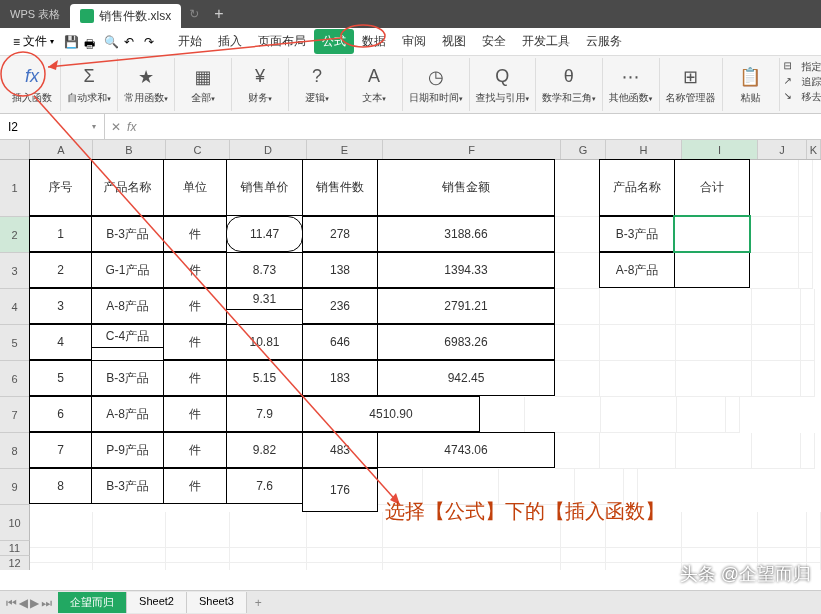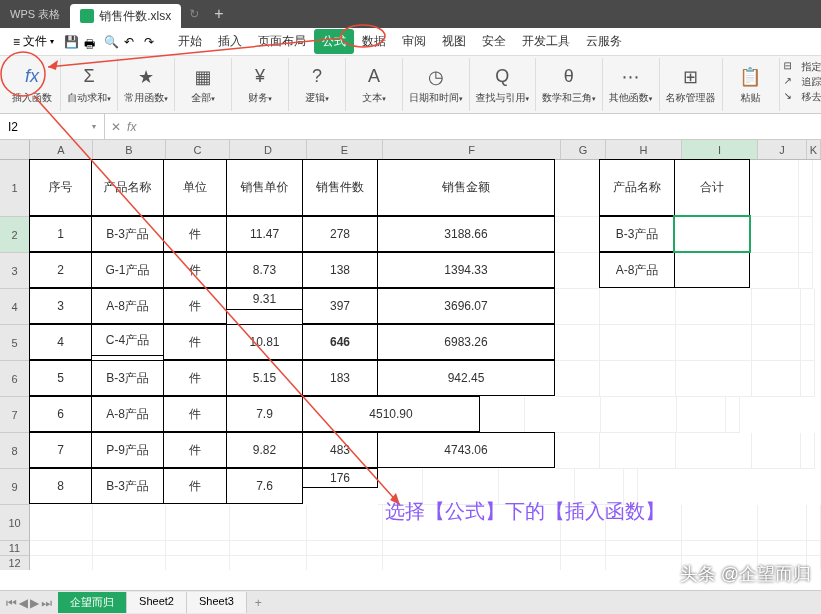--- a/index.html
+++ b/index.html
@@ -57,21 +57,21 @@
 .cA { width: 63px; } .cB { width: 73px; } .cC { width: 64px; } .cD { width: 77px; }
 .cE { width: 76px; } .cF { width: 178px; } .cG { width: 45px; } .cH { width: 76px; }
 .cI { width: 76px; } .cJ { width: 49px; } .cK { width: 14px; }
 
 
 .sheet-tabs { position: absolute; bottom: 0; left: 0; right: 0; height: 24px; background: #e8e8e8; display: flex; align-items: center; border-top: 1px solid #ccc; }
 .sheet-nav { display: flex; gap: 2px; padding: 0 6px; color: #888; }
 .sheet-tab { padding: 3px 12px; font-size: 11px; border-right: 1px solid #ccc; background: #f5f5f5; cursor: pointer; }
 .sheet-tab.active { background: #22a862; color: #fff; }
 .sheet-add { padding: 0 8px; color: #888; }
-.red-text { position: absolute; color: #8b5cf6; font-size: 20px; font-family: "SimSun", serif; white-space: nowrap; }
+.red-text { position: absolute; color: #c2410c; font-size: 20px; font-family: "SimSun", serif; white-space: nowrap; }
 .watermark { position: absolute; right: 10px; bottom: 28px; color: #fff; font-size: 18px; text-shadow: 0 0 3px #000; opacity: 0.9; }
 
 svg.arrow { position: absolute; top: 0; left: 0; pointer-events: none; }
 </style>
 </head>
 <body>
 
 <div class="titlebar">
   <span class="app-label">WPS 表格</span>
   <div class="doc-tab">
@@ -261,21 +261,21 @@
           <div class="cell cG" style="height: 57px;"></div>
           <div class="cell cH bordered" style="height: 57px;">产品名称</div>
           <div class="cell cI bordered" style="height: 57px;">合计</div>
           <div class="cell cJ" style="height: 57px;"></div>
           <div class="cell cK" style="height: 57px;"></div>
         </div>
         <div class="cell-row">
           <div class="cell cA bordered" style="height: 36px;">1</div>
           <div class="cell cB bordered" style="height: 36px;">B-3产品</div>
           <div class="cell cC bordered" style="height: 36px;">件</div>
-          <div class="cell cD bordered" style="height: 36px;">11.47</div>
+          <div class="cell cD bordered" style="height: 36px; border-radius: 15px;">11.47</div>
           <div class="cell cE bordered" style="height: 36px;">278</div>
           <div class="cell cF bordered" style="height: 36px;">3188.66</div>
           <div class="cell cG" style="height: 36px;"></div>
           <div class="cell cH bordered" style="height: 36px;">B-3产品</div>
           <div class="cell cI bordered selected" style="height: 36px;"></div>
           <div class="cell cJ" style="height: 36px;"></div>
           <div class="cell cK" style="height: 36px;"></div>
         </div>
         <div class="cell-row">
           <div class="cell cA bordered" style="height: 36px;">2</div>
@@ -288,34 +288,34 @@
           <div class="cell cH bordered" style="height: 36px;">A-8产品</div>
           <div class="cell cI bordered" style="height: 36px;"></div>
           <div class="cell cJ" style="height: 36px;"></div>
           <div class="cell cK" style="height: 36px;"></div>
         </div>
         <div class="cell-row">
           <div class="cell cA bordered" style="height: 36px;">3</div>
           <div class="cell cB bordered" style="height: 36px;">A-8产品</div>
           <div class="cell cC bordered" style="height: 36px;">件</div>
           <div class="cell cD bordered" style="height: 22px;">9.31</div>
-          <div class="cell cE bordered" style="height: 36px;">397</div>
-          <div class="cell cF bordered" style="height: 36px;">3696.07</div>
+          <div class="cell cE bordered" style="height: 36px;">236</div>
+          <div class="cell cF bordered" style="height: 36px;">2791.21</div>
           <div class="cell cG" style="height: 36px;"></div>
           <div class="cell cH" style="height: 36px;"></div>
           <div class="cell cI" style="height: 36px;"></div>
           <div class="cell cJ" style="height: 36px;"></div>
           <div class="cell cK" style="height: 36px;"></div>
         </div>
         <div class="cell-row">
           <div class="cell cA bordered" style="height: 36px;">4</div>
-          <div class="cell cB bordered" style="height: 32px;">C-4产品</div>
+          <div class="cell cB bordered" style="height: 24px;">C-4产品</div>
           <div class="cell cC bordered" style="height: 36px;">件</div>
           <div class="cell cD bordered" style="height: 36px;">10.81</div>
-          <div class="cell cE bordered" style="height: 36px; font-weight: bold;">646</div>
+          <div class="cell cE bordered" style="height: 36px;">646</div>
           <div class="cell cF bordered" style="height: 36px;">6983.26</div>
           <div class="cell cG" style="height: 36px;"></div>
           <div class="cell cH" style="height: 36px;"></div>
           <div class="cell cI" style="height: 36px;"></div>
           <div class="cell cJ" style="height: 36px;"></div>
           <div class="cell cK" style="height: 36px;"></div>
         </div>
         <div class="cell-row">
           <div class="cell cA bordered" style="height: 36px;">5</div>
           <div class="cell cB bordered" style="height: 36px;">B-3产品</div>
@@ -352,21 +352,21 @@
           <div class="cell cH" style="height: 36px;"></div>
           <div class="cell cI" style="height: 36px;"></div>
           <div class="cell cJ" style="height: 36px;"></div>
           <div class="cell cK" style="height: 36px;"></div>
         </div>
         <div class="cell-row">
           <div class="cell cA bordered" style="height: 36px;">8</div>
           <div class="cell cB bordered" style="height: 36px;">B-3产品</div>
           <div class="cell cC bordered" style="height: 36px;">件</div>
           <div class="cell cD bordered" style="height: 36px;">7.6</div>
-          <div class="cell cE bordered" style="height: 20px;">176</div>
+          <div class="cell cE bordered" style="height: 44px;">176</div>
           <div class="cell cG" style="height: 36px;"></div>
           <div class="cell cH" style="height: 36px;"></div>
           <div class="cell cI" style="height: 36px;"></div>
           <div class="cell cJ" style="height: 36px;"></div>
           <div class="cell cK" style="height: 36px;"></div>
         </div>
         <div class="cell-row">
           <div class="cell cA" style="height: 36px;"></div>
           <div class="cell cB" style="height: 36px;"></div>
           <div class="cell cC" style="height: 36px;"></div>

